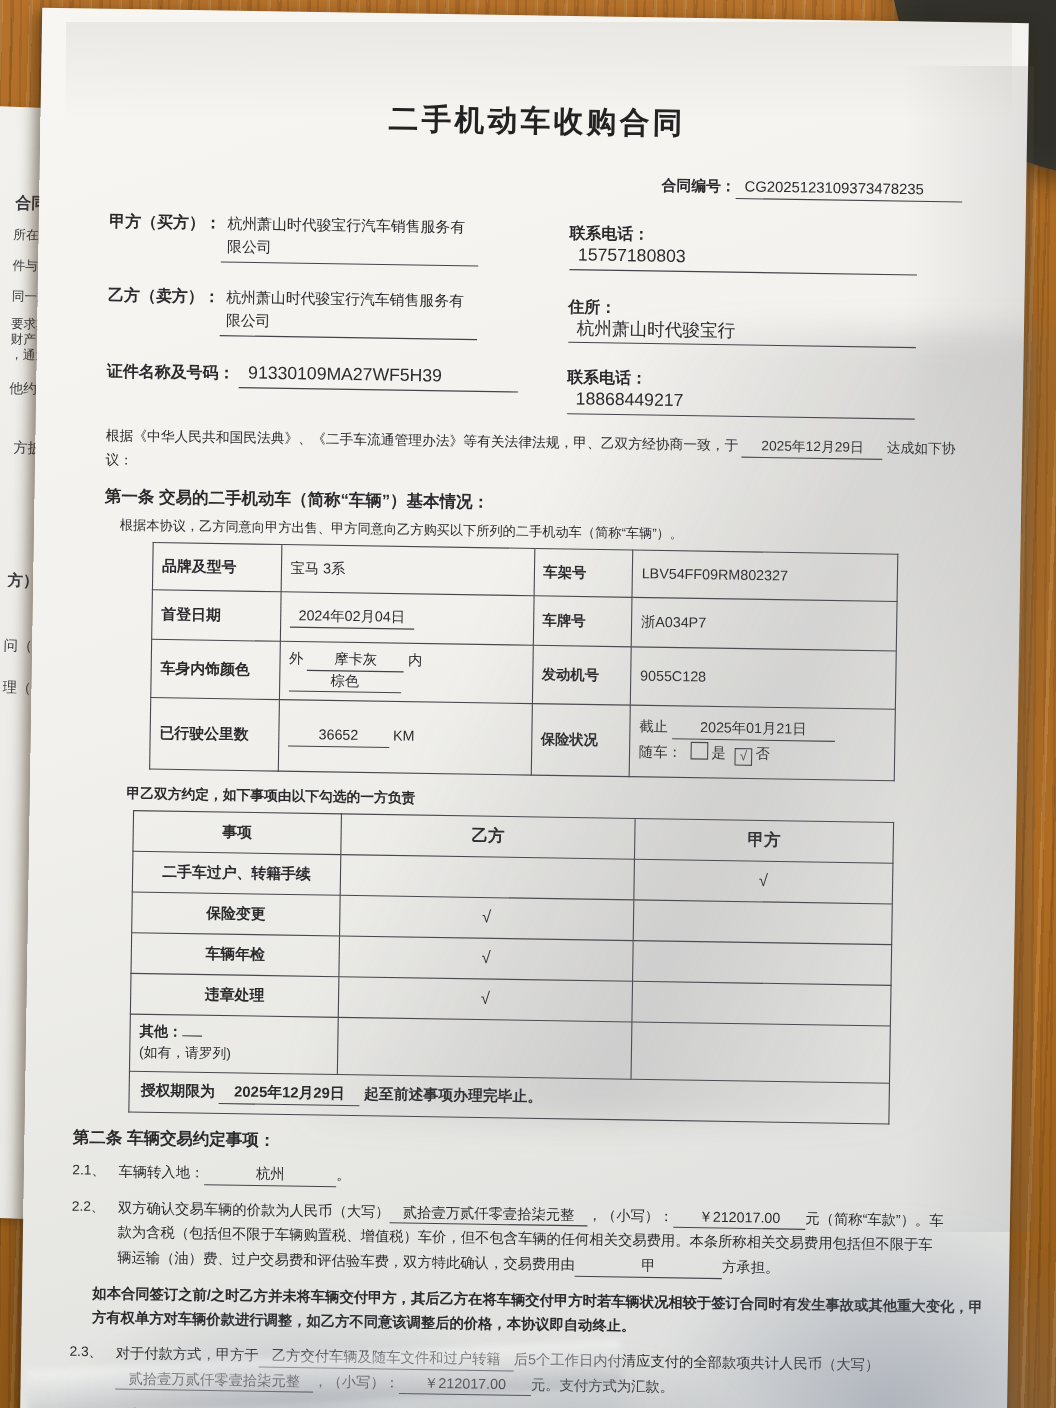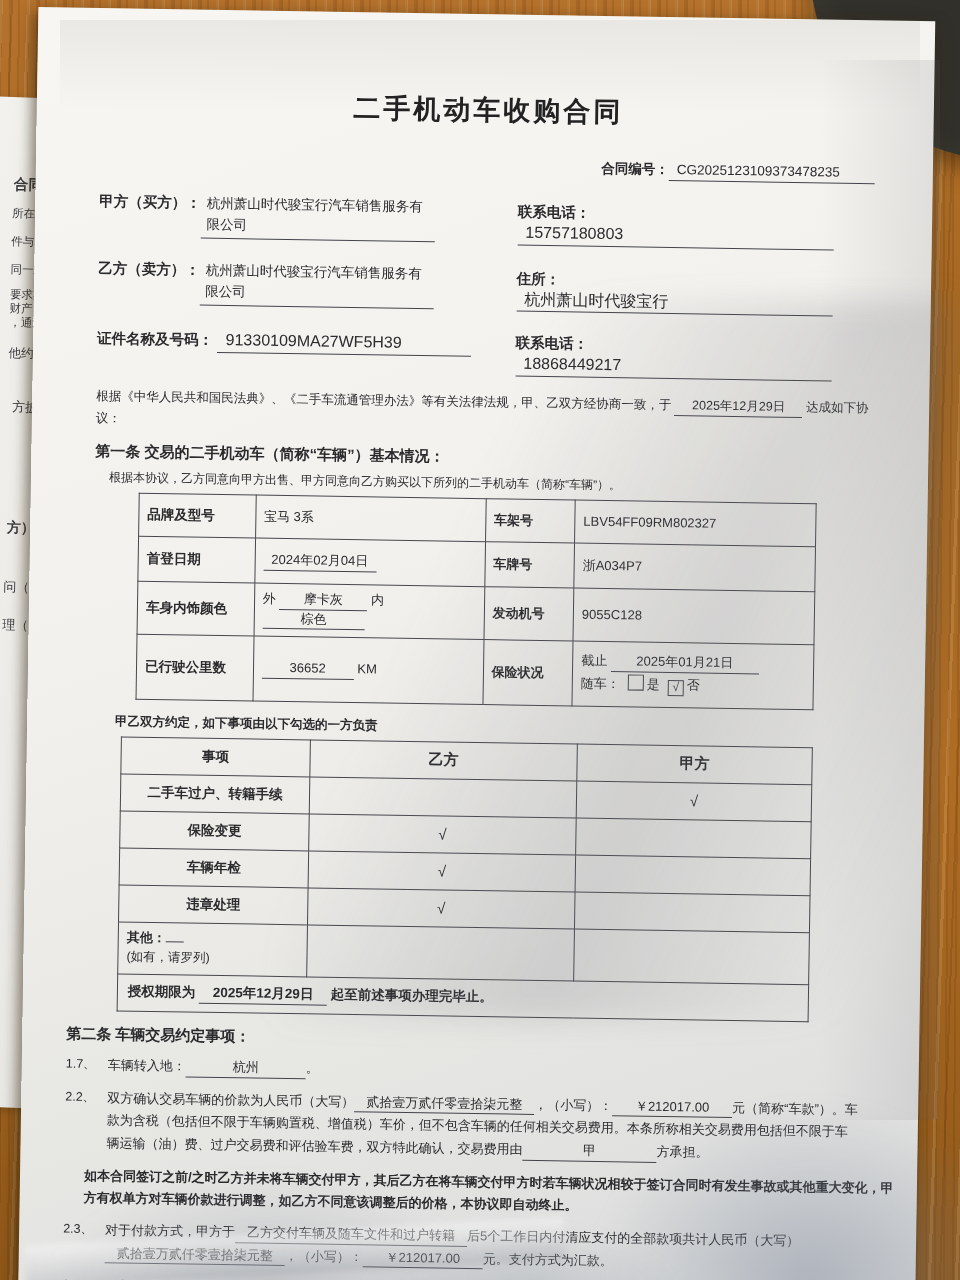--- a/index.html
+++ b/index.html
@@ -280,21 +280,21 @@
           <span>起至前述事项办理完毕止。</span>
         </td>
       </tr>
     </tbody>
       </table>
 
     <div class="sec2">
       <div class="h-sec">第二条 车辆交易约定事项：</div>
 
       <div class="clause">
-        <span class="num">1.7、</span>
+        <span class="num">2.1、</span>
         <div class="bodytext">
           <span>车辆转入地：</span><span class="u u-city">杭州</span><span>。</span>
         </div>
       </div>
 
       <div class="clause">
         <span class="num">2.2、</span>
         <div class="bodytext">
           <span>双方确认交易车辆的价款为人民币（大写）</span><span class="u u-amt">贰拾壹万贰仟零壹拾柒元整</span><span>，（小写）：</span><span class="u u-num">￥212017.00</span><span>元（简称“车款”）。车款为含税（包括但不限于车辆购置税、增值税）车价，但不包含车辆的任何相关交易费用。本条所称相关交易费用包括但不限于车辆运输（油）费、过户交易费和评估验车费，双方特此确认，交易费用由</span><span class="u u-party">甲</span><span>方承担。</span>
         </div>

